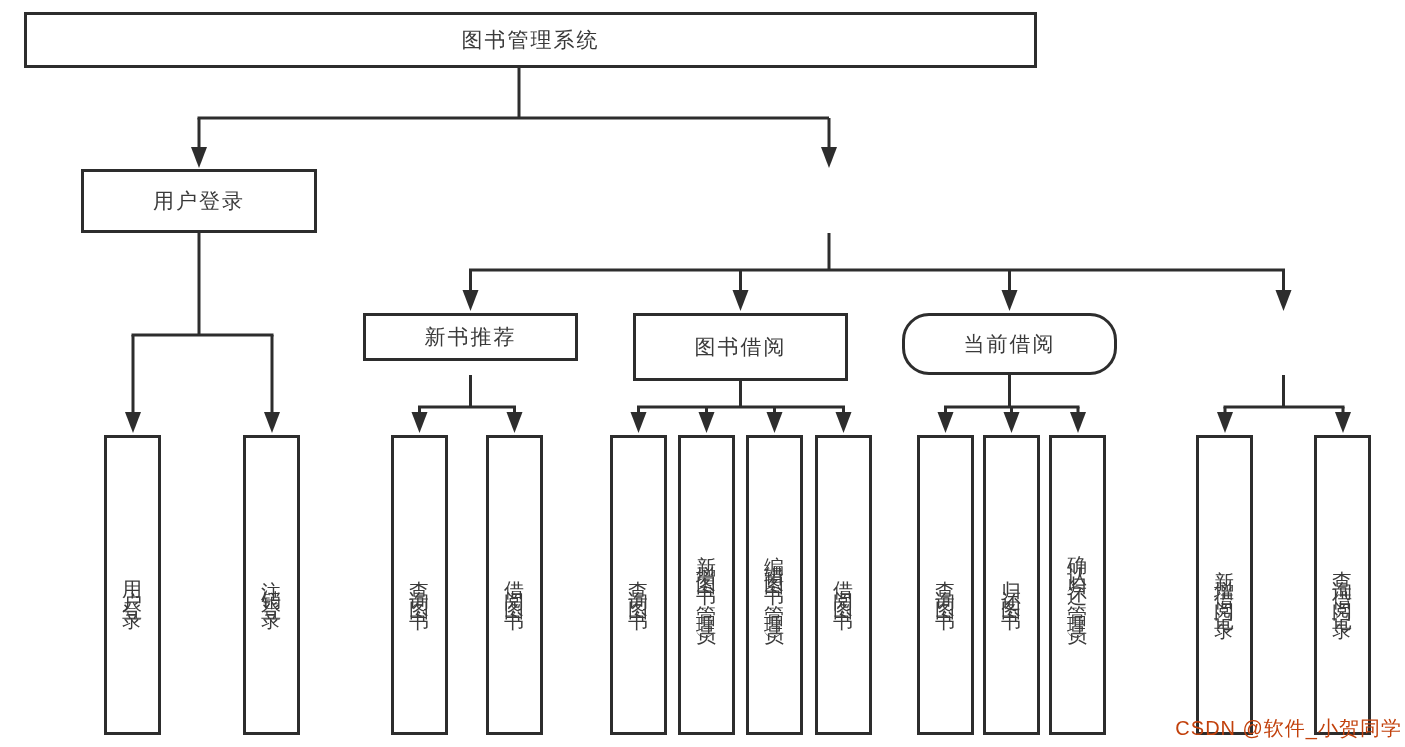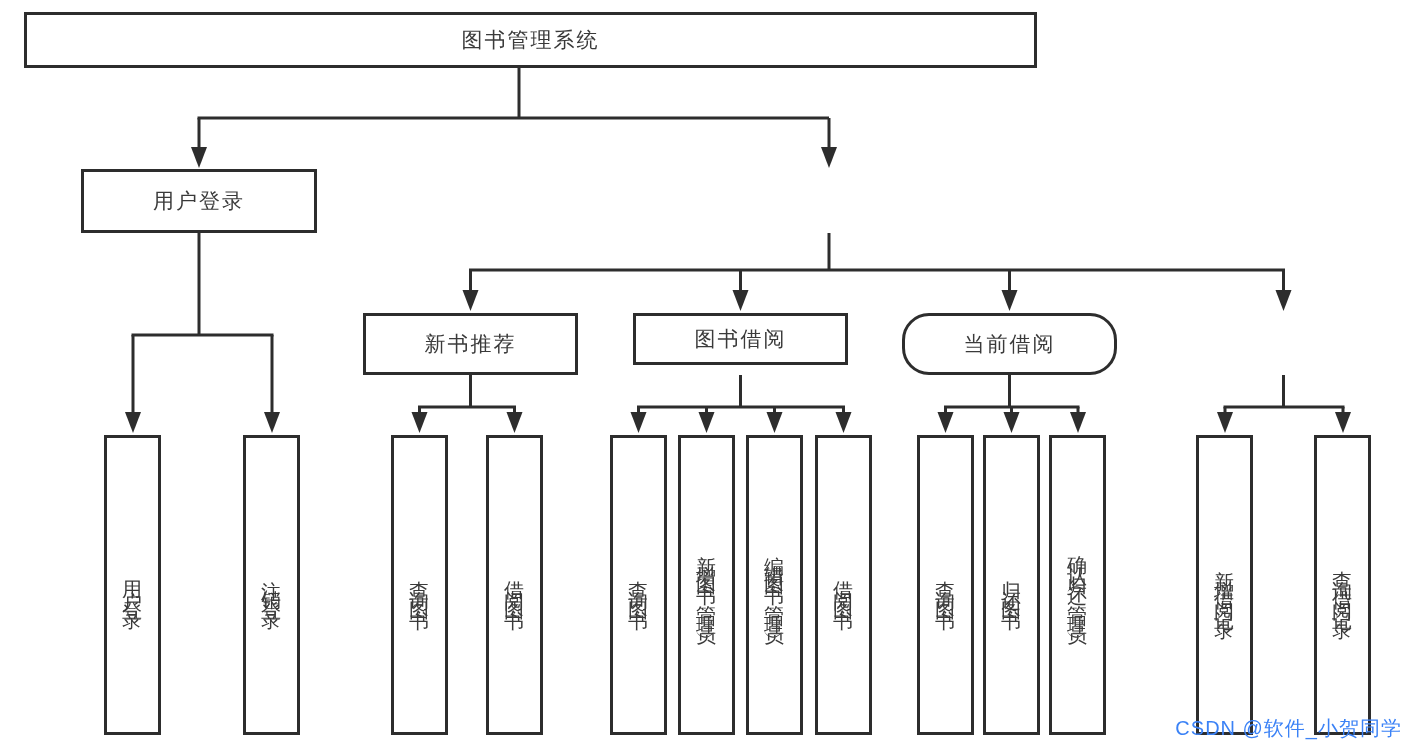--- a/index.html
+++ b/index.html
@@ -27,22 +27,22 @@
     line-height:1.1;
     white-space:nowrap;
     color:#3a3a3a;
   }
   
   .n-root{left:12px;top:12px;width:1013px;height:56px;margin-left:12px;}
   
   .n-b1{left:81px;top:169px;width:236px;height:64px;}
   .n-b2{left:711px;top:169px;width:236px;height:64px;}
   
-  .n-c1{left:363px;top:313px;width:215px;height:62px;}
-  .n-c2{left:633px;top:313px;width:215px;height:52px;align-items:center;}
+  .n-c1{left:363px;top:313px;width:215px;height:48px;}
+  .n-c2{left:633px;top:313px;width:215px;height:68px;align-items:center;}
   .n-c3{left:902px;top:313px;width:215px;height:62px;border-radius:27px;}
   .n-c4{left:1176px;top:313px;width:215px;height:62px;}
   
   .n-u1{left:104px;width:59px;}
   .n-u2{left:243px;width:59px;}
   .n-n1{left:391px;}
   .n-n2{left:486px;}
   .n-j1{left:610px;}
   .n-j2{left:678px;}
   .n-j3{left:746px;}
@@ -50,21 +50,21 @@
   .n-d1{left:917px;}
   .n-d2{left:983px;}
   .n-d3{left:1049px;width:58px;}
   .n-r1{left:1196px;width:58px;}
   .n-r2{left:1314px;width:58px;}
   .watermark{
     position:absolute;
     right:3px;
     bottom:5px;
     font-size:20px;
-    color:#3b82f6;
+    color:#c2410c;
     z-index:5;
     letter-spacing:1px;
     white-space:nowrap;
   }
 </style>
 </head>
 <body>
 
 <div class="canvas">
 

